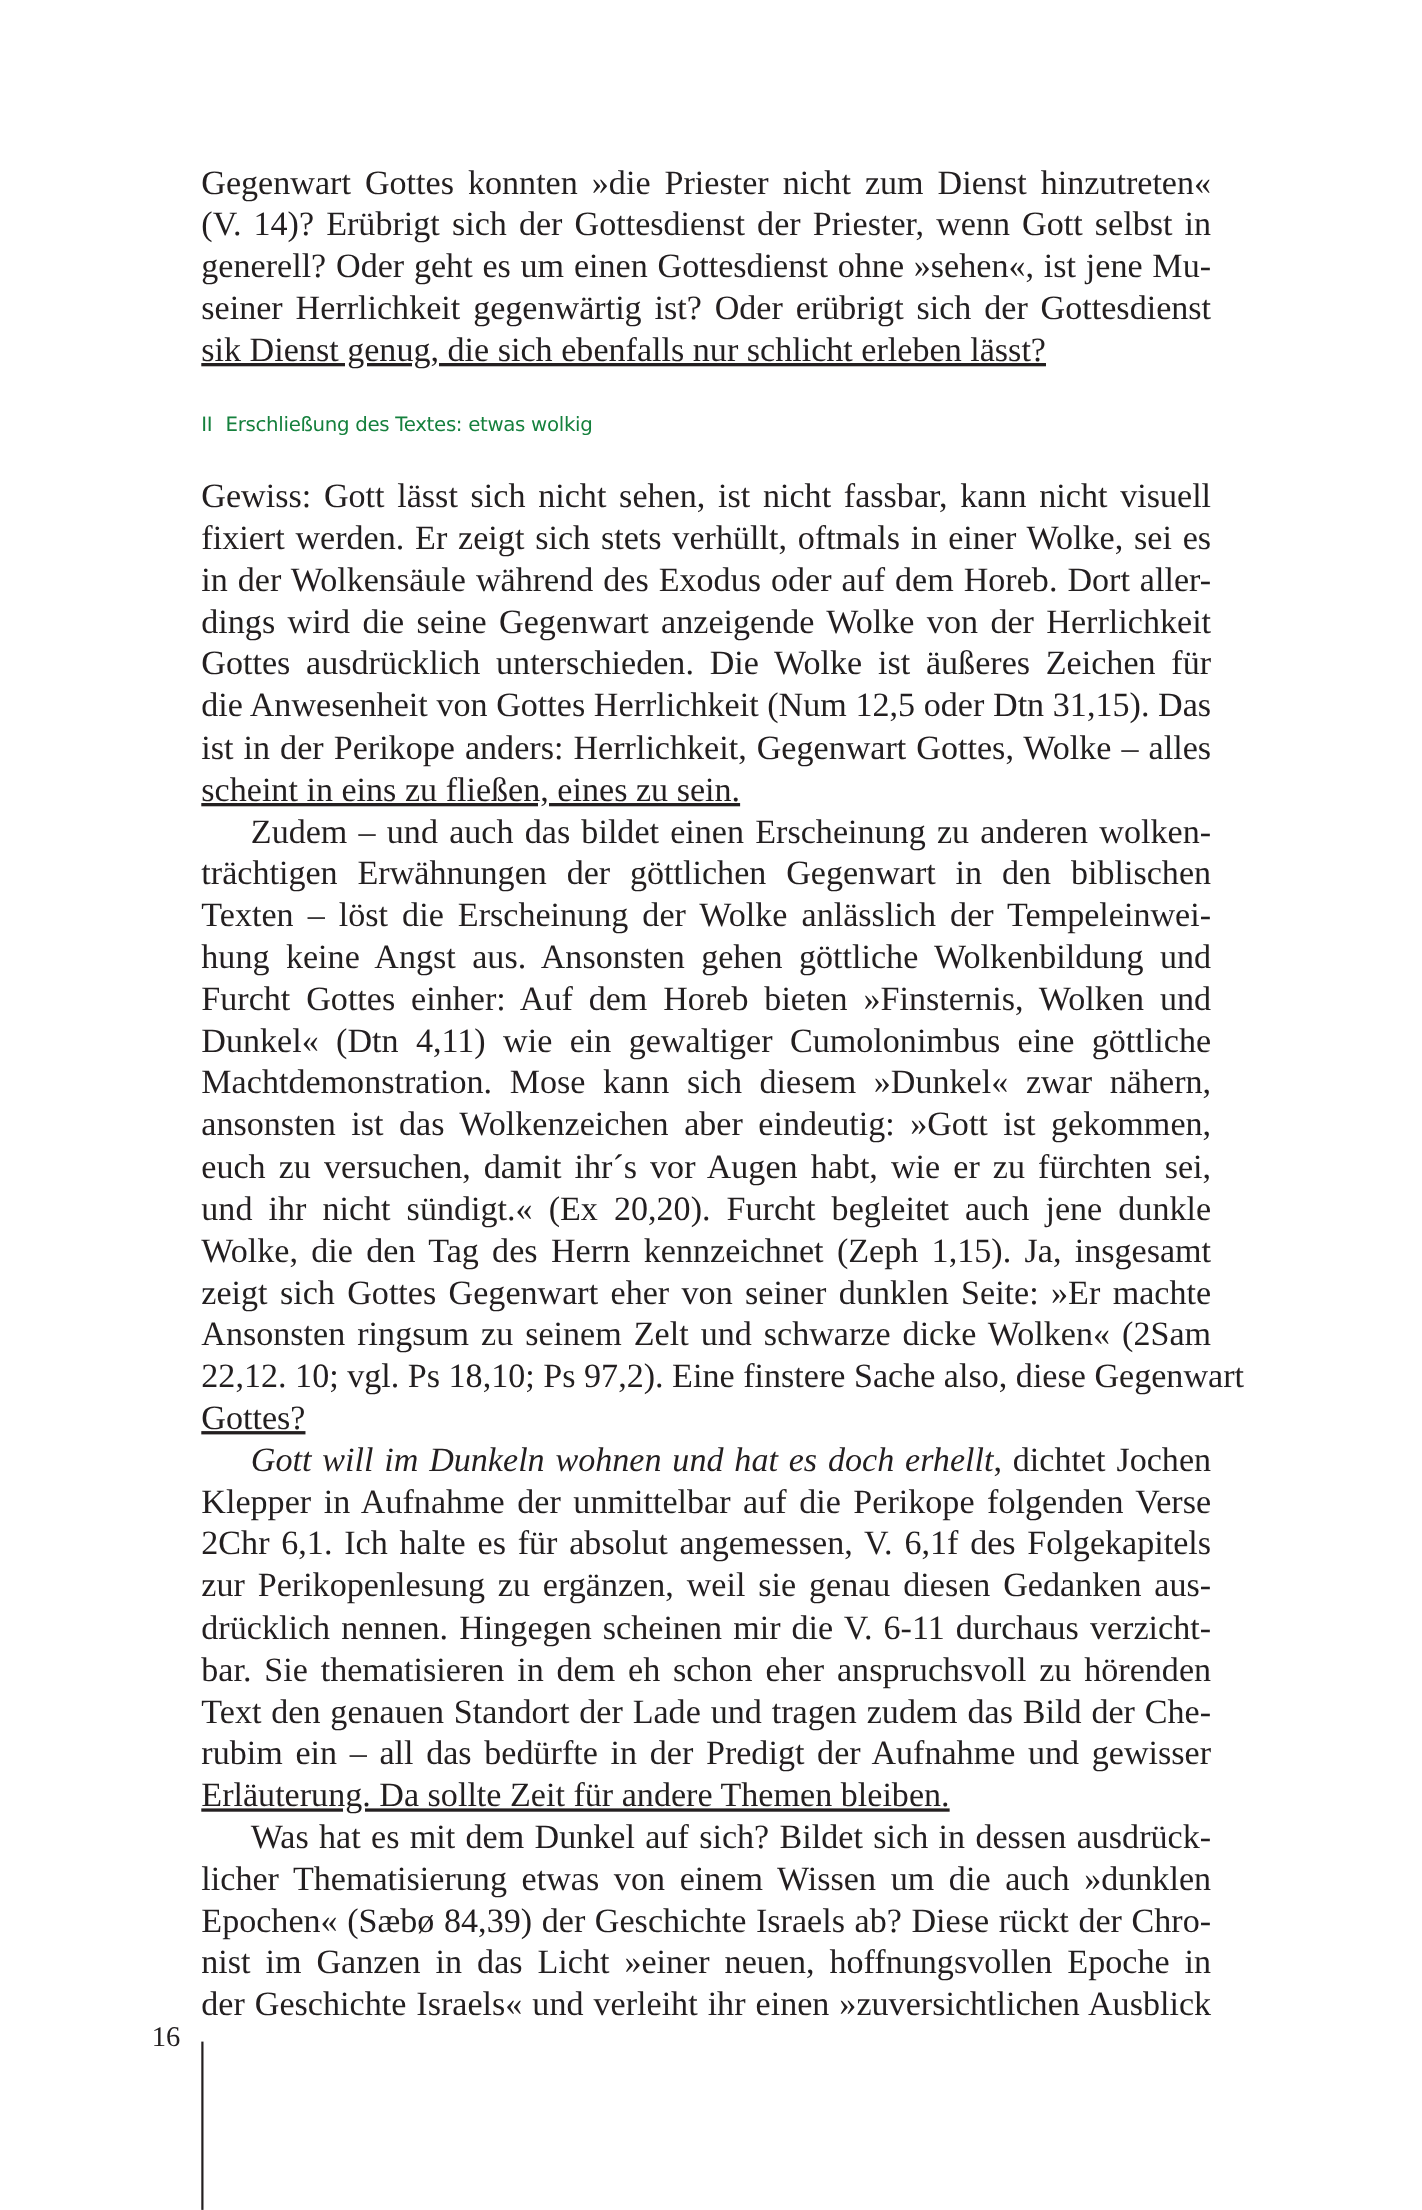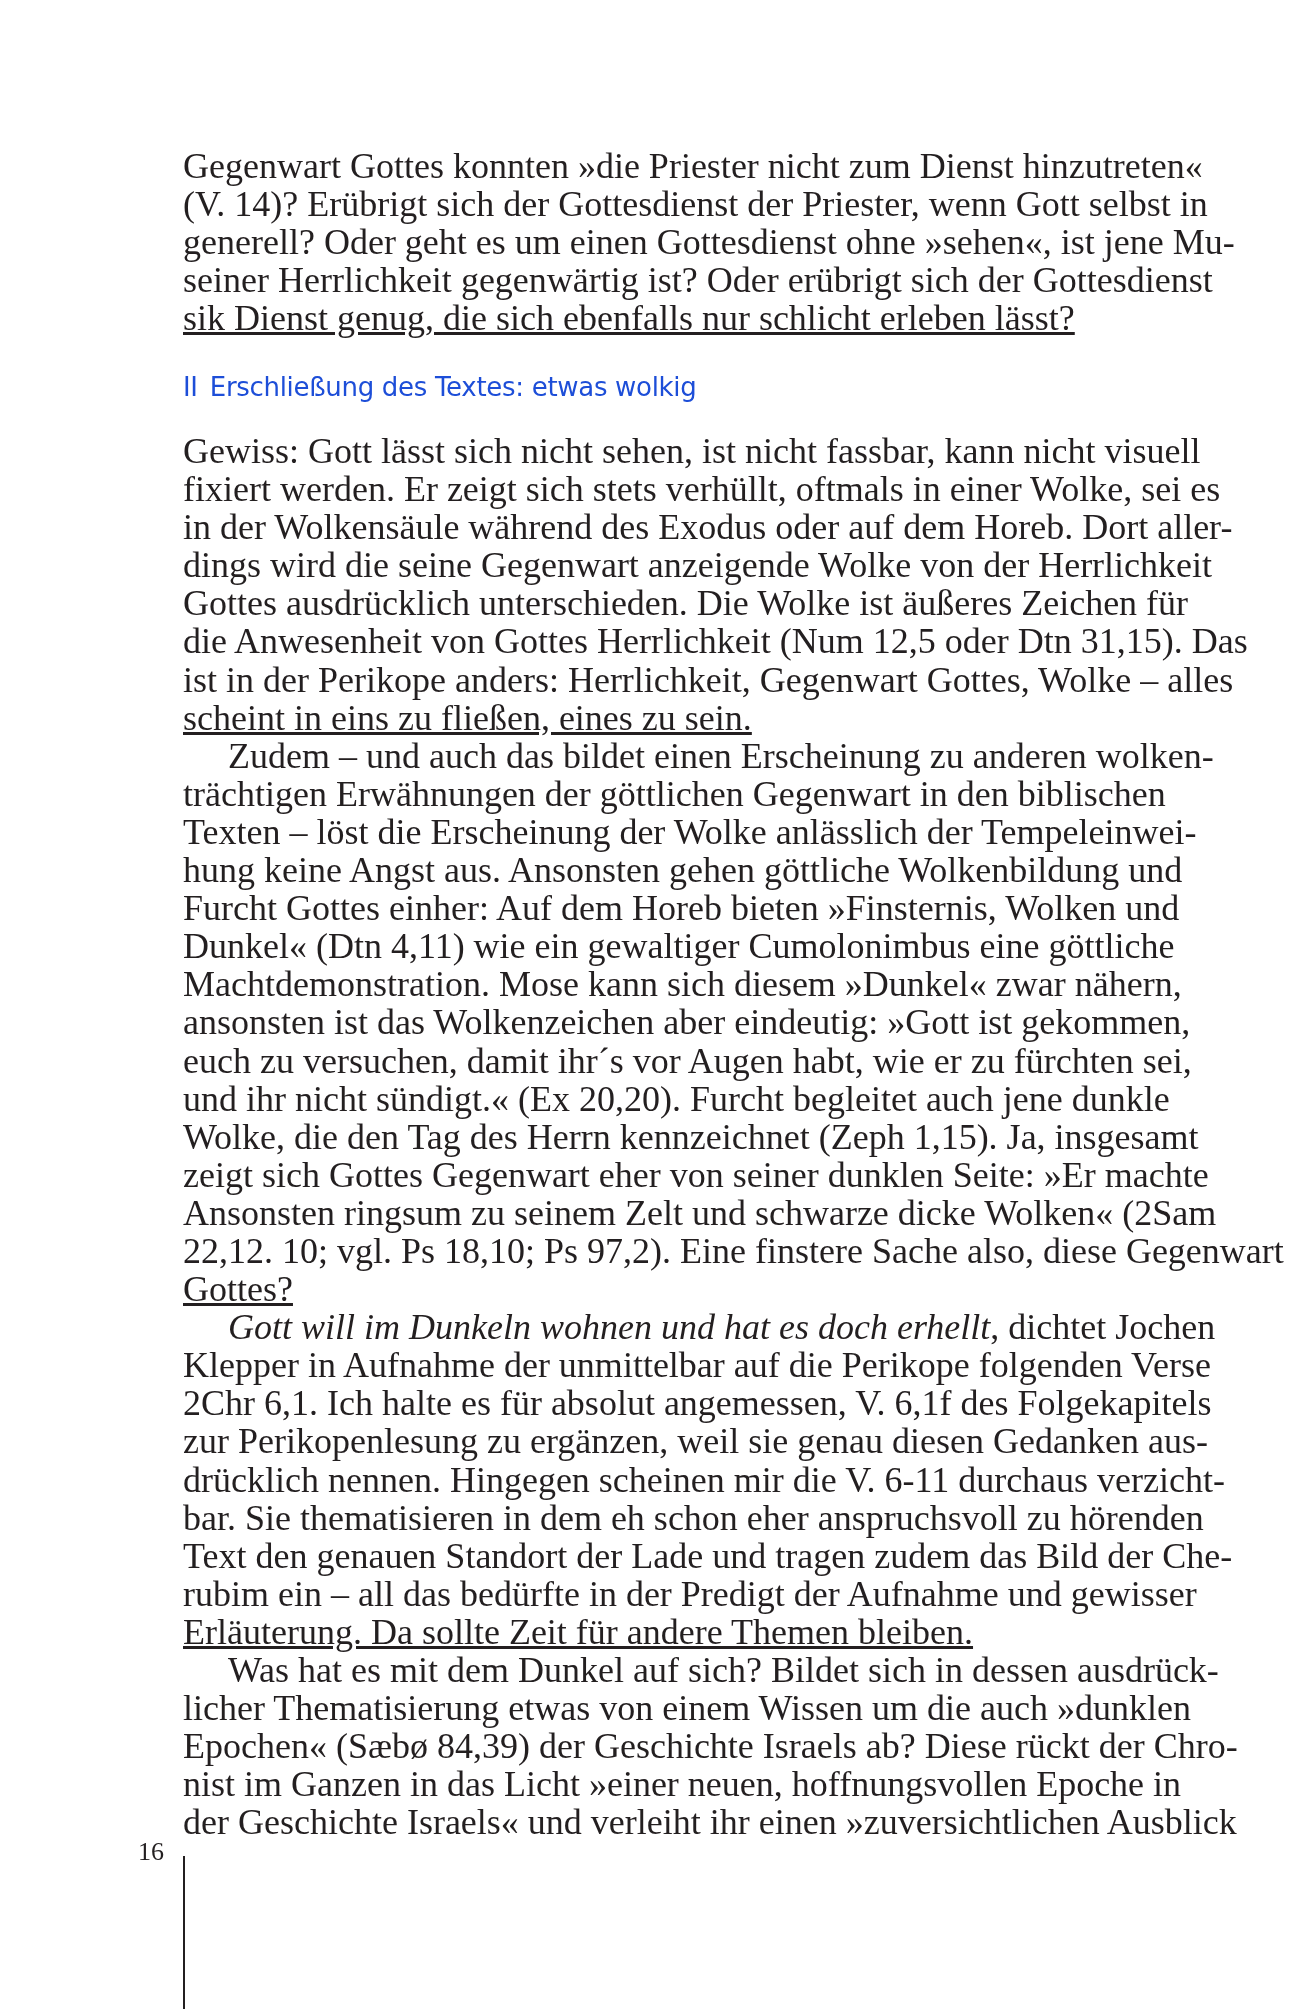--- a/index.html
+++ b/index.html
@@ -18,21 +18,21 @@
     position: absolute;
     left: 0; top: 0;
     width: 1293px; height: 2009px;
     background: #ffffff;
   }
   .text-block {
     position: absolute;
     left: 183px;
     width: 918px;
     font-family: "Liberation Serif", "DejaVu Serif", serif;
-    font-size: 36px;
+    font-size: 31px;
     line-height: 38.1px;
     color: #231f20;
   }
   .line {
     display: block;
     white-space: nowrap;
     text-align: justify;
     text-align-last: justify;
     height: 38.1px;
   }
@@ -46,23 +46,23 @@
   .line em, .line .it {
     font-style: italic;
   }
   #block-intro { top: 147px; }
   #block-section { top: 432px; }
   .section-heading {
     position: absolute;
     left: 183px;
     top: 370px;
     font-family: "DejaVu Sans", "Liberation Sans", sans-serif;
-    font-size: 26px;
+    font-size: 18px;
     line-height: 34px;
-    color: #1d4ed8;
+    color: #15803d;
     white-space: nowrap;
     letter-spacing: -0.3px;
   }
   .section-heading .num {
     margin-right: 12px;
   }
   .page-number {
     position: absolute;
     left: 138px;
     top: 1837px;

